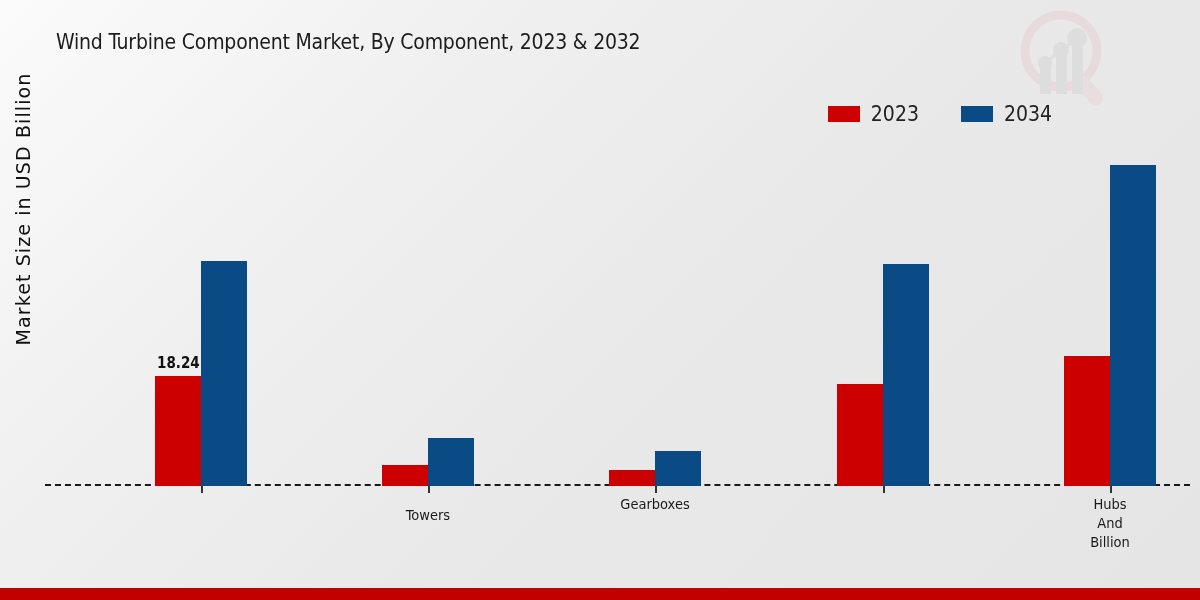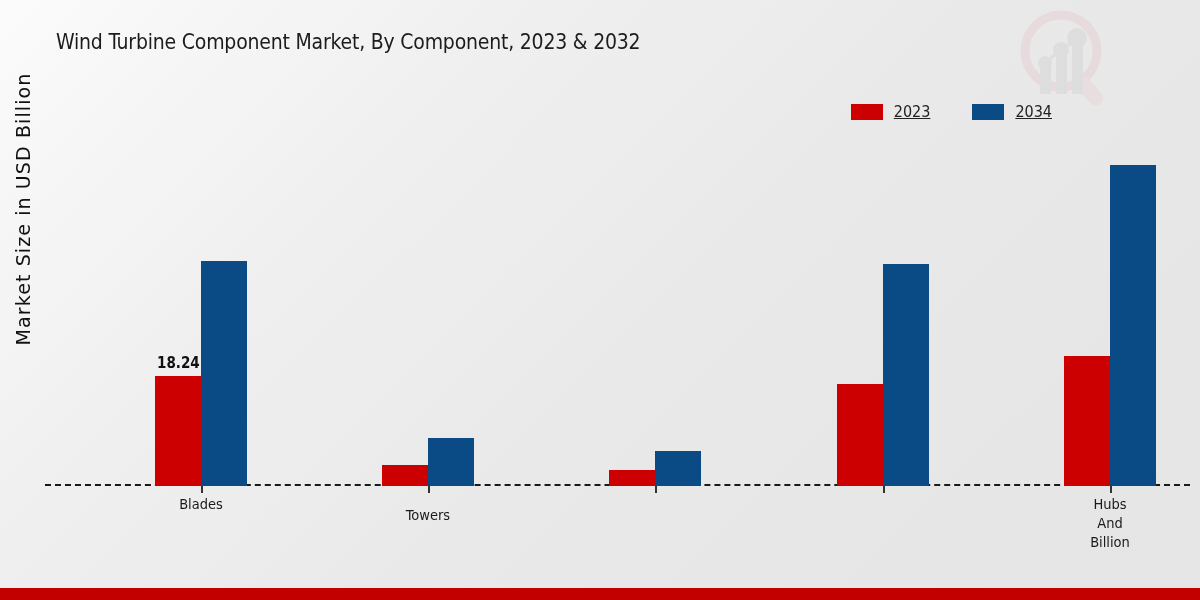--- a/index.html
+++ b/index.html
@@ -61,24 +61,23 @@
     display: flex;
     align-items: center;
     gap: 11px;
   }
   .legend-swatch {
     width: 32px;
     height: 16px;
     display: block;
   }
   .legend-label {
-    font-size: 16px;
+    font-size: 21px;
     color: #222;
     font-family: "DejaVu Sans Condensed", "Liberation Sans", sans-serif;
-    text-decoration: underline;
   }
 
   
   #y-axis-title {
     position: absolute;
     left: -147px;
     top: 198px;
     width: 340px;
     text-align: center;
     transform: rotate(-90deg);
@@ -204,36 +203,36 @@
   <div id="plot-area">
     <div id="baseline"></div>
     <div id="groups">
         <div class="group" style="left: 110px; width: 92px;">
           <div class="value-label" style="left: 2px; bottom: 114.138px;">18.24</div>
           <div class="bars">
             <div class="bar bar-2023" title="2023: 12.62" style="height: 110.1px;"></div>
             <div class="bar bar-2032" title="2032: 25.81" style="height: 225.3px;"></div>
           </div>
           <div class="tick" style="left: 46px;"></div>
-          <div class="cat-label" style="left: -34px;">Blades</div>
         </div>
         <div class="group" style="left: 337px; width: 92px;">
           <div class="bars">
             <div class="bar bar-2023" title="2023: 2.45" style="height: 21.4px;"></div>
             <div class="bar bar-2032" title="2032: 5.46" style="height: 47.7px;"></div>
           </div>
           <div class="tick" style="left: 46px;"></div>
           <div class="cat-label" style="left: -34px; margin-top: 20px;">Towers</div>
         </div>
         <div class="group" style="left: 564px; width: 92px;">
           <div class="bars">
             <div class="bar bar-2023" title="2023: 1.88" style="height: 16.4px;"></div>
             <div class="bar bar-2032" title="2032: 3.96" style="height: 34.6px;"></div>
           </div>
           <div class="tick" style="left: 46px;"></div>
+          <div class="cat-label" style="left: -34px;">Gearboxes</div>
         </div>
         <div class="group" style="left: 792px; width: 92px;">
           <div class="bars">
             <div class="bar bar-2023" title="2023: 11.68" style="height: 101.9px;"></div>
             <div class="bar bar-2032" title="2032: 25.43" style="height: 221.9px;"></div>
           </div>
           <div class="tick" style="left: 46px;"></div>
         </div>
         <div class="group" style="left: 1019px; width: 92px;">
           <div class="bars">

